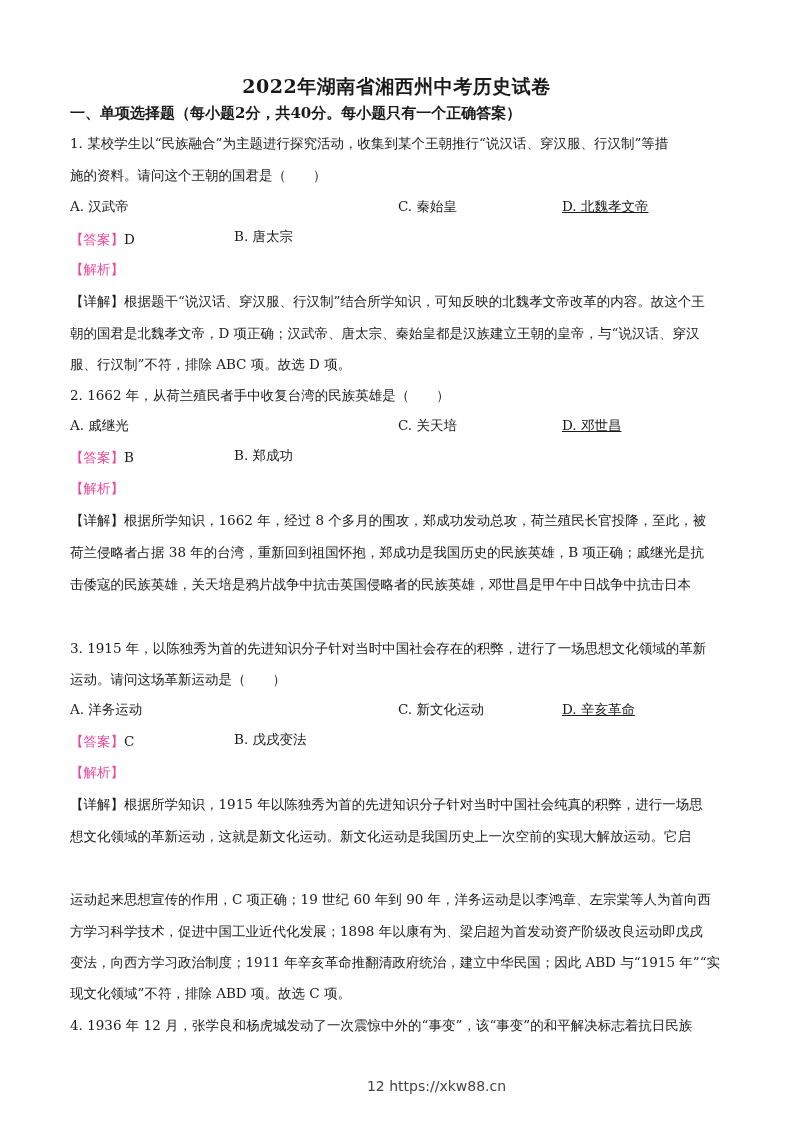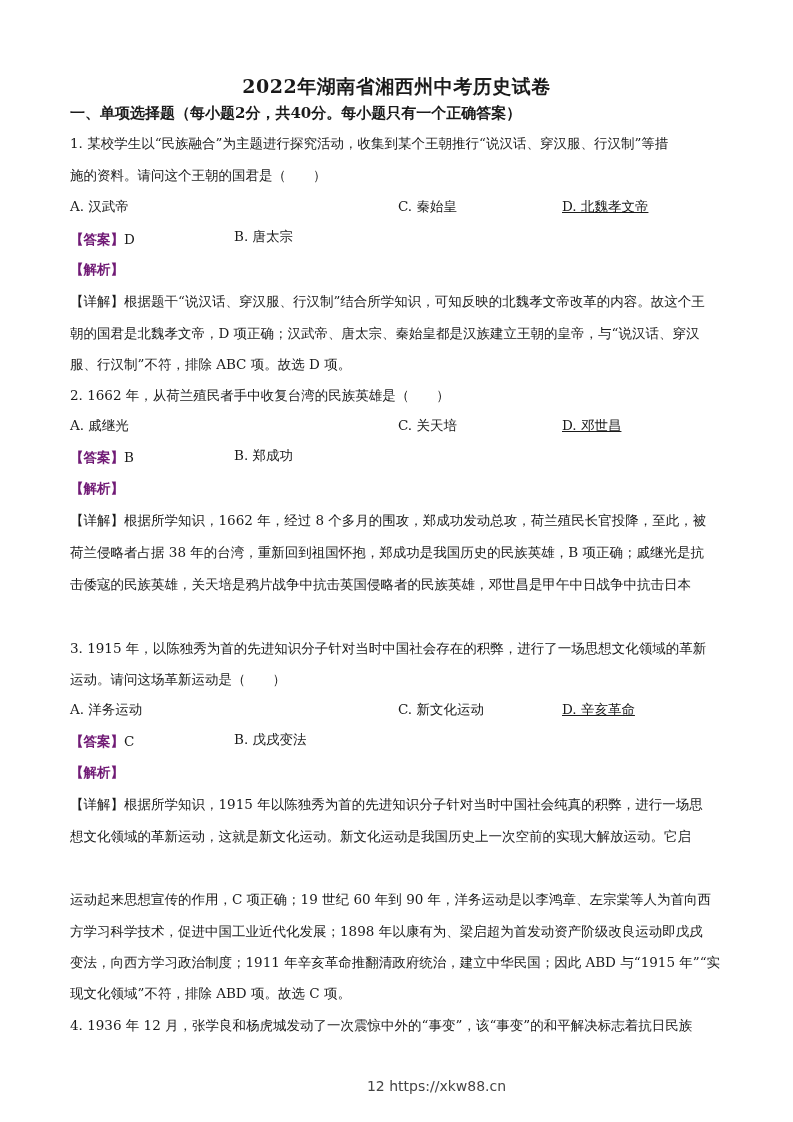--- a/index.html
+++ b/index.html
@@ -20,21 +20,21 @@
   .line {
     position: absolute; left: 70px; font-size: 13.5px; white-space: nowrap;
     line-height: 18px;
   }
   .options { position: absolute; left: 70px; font-size: 13.5px; width: 660px; height: 18px; }
   .opt { position: absolute; top: 0; white-space: nowrap; }
   .opt.a { left: 0; }
   .opt.b { left: 164px; margin-top: 30px; }
   .opt.c { left: 328px; }
   .opt.d { left: 492px; text-decoration: underline; }
-  .tag { color: #701a75; font-weight: bold; }
+  .tag { color: #ec4899; }
   .footer {
     position: absolute; left: 0; width: 793px; top: 1078px; text-align: center;
     font-family: "DejaVu Sans", "Liberation Sans", sans-serif;
     font-size: 14px; color: #444; padding-left: 40px;
   }
 </style>
 </head>
 <body>
 
 <div class="page">

